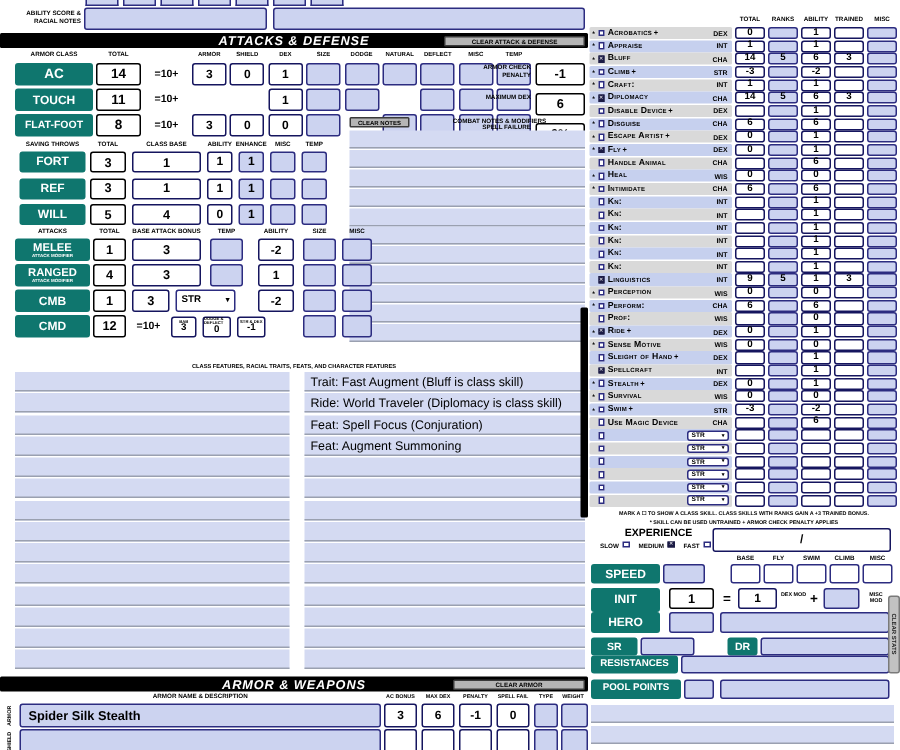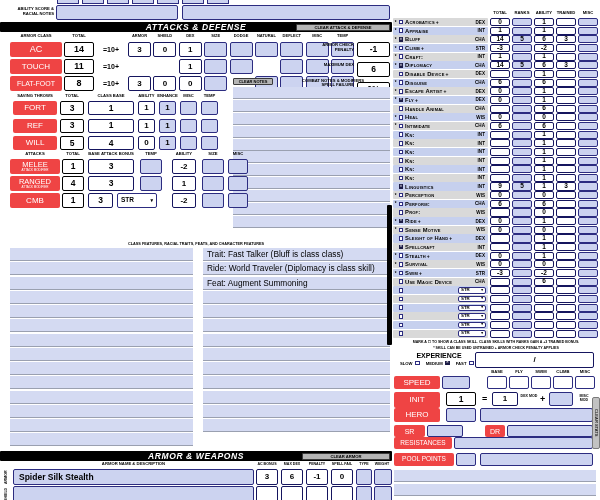--- a/index.html
+++ b/index.html
@@ -5,22 +5,22 @@
 *{margin:0;padding:0;box-sizing:border-box}
 html,body{width:600px;height:500px;background:#fff;overflow:hidden;position:relative;
 font-family:"Liberation Sans",sans-serif;color:#000}
 .abs{position:absolute}
 .box{border:1px solid #2c2c80;background:#fff;display:flex;align-items:center;justify-content:center;
 font-weight:bold;border-radius:2px;line-height:1}
 .edit{background:#ccd3f0}
 .ro{border-color:#15155e}
 .hv{border-width:1.4px;border-color:#000}
 .ghost{visibility:hidden}
-.blk{background:#ef4444;color:#fff;display:flex;align-items:center;justify-content:center;
-font-weight:normal;border-radius:2px;line-height:1;text-transform:uppercase}
+.blk{background:#0f766e;color:#fff;display:flex;align-items:center;justify-content:center;
+font-weight:bold;border-radius:2px;line-height:1;text-transform:uppercase}
 .bar{background:#000;color:#fff;display:flex;align-items:center;border-radius:1px}
 .bar .title{flex:1;text-align:center;font-weight:bold;font-style:italic;font-size:8.5px;letter-spacing:.6px}
 .btn{background:#b5b5b5;border:1px solid #3a3a3a;color:#000;font-weight:bold;display:flex;
 align-items:center;justify-content:center;text-transform:uppercase;border-radius:1px;cursor:pointer}
 .tiny{font-size:4.2px;font-weight:bold;text-transform:uppercase;line-height:1.15;display:flex;
 align-items:center;justify-content:center;text-align:center}
 .note-line{background:#d4daf2;border-bottom:1.2px solid #9aa0b0}
 .feat-row{background:#d4daf2;border-bottom:1.2px solid #9aa0b0;font-size:8.3px;display:flex;
 align-items:center;padding-left:4px;white-space:nowrap;overflow:hidden;height:13px;margin-bottom:1.25px}
 .defrow{left:0;width:392px;height:15px}
@@ -268,41 +268,61 @@
     <div class="box ro abs" style="left:88px;width:25px;height:15px;font-size:8.5px">3</div>
     <div class="box abs" style="left:117px;width:40px;height:15px;font-size:6.5px;justify-content:space-between;padding:0 3px">
       <span>STR</span>
       <span style="font-size:5px">▾</span>
     </div>
     <div class="box ro abs" style="left:172px;width:24px;height:15px;font-size:8px">-2</div>
     <div class="box edit abs" style="left:202px;width:22px;height:15px"></div>
     <div class="box edit abs" style="left:228px;width:20px;height:15px"></div>
   </div>
 
+  <div class="abs atkrow" style="top:210px">
+    <div class="blk atl" style="font-size:8px">CMD</div>
+    <div class="box ro hv abs" style="left:62px;width:22px;height:15px;font-size:8.5px">12</div>
+    <div class="formula abs" style="left:86px;width:26px">=10+</div>
+    <div class="box ro mini abs" style="left:114px;width:17px;height:14px;top:0.5px">
+      <span class="ml">BAB</span>
+      <span class="mv">3</span>
+    </div>
+    <div class="box ro mini abs" style="left:135px;width:19px;height:14px;top:0.5px">
+      <span class="ml">DODGE &amp; DEFLECT</span>
+      <span class="mv">0</span>
+    </div>
+    <div class="box ro mini abs" style="left:158px;width:19px;height:14px;top:0.5px">
+      <span class="ml">STR &amp; DEX</span>
+      <span class="mv">-1</span>
+    </div>
+    <div class="box edit abs" style="left:202px;width:22px;height:15px"></div>
+    <div class="box edit abs" style="left:228px;width:20px;height:15px"></div>
+  </div>
 
   <div class="tiny abs" style="left:0;top:242px;width:392px;font-size:3.8px">CLASS FEATURES, RACIAL TRAITS, FEATS, AND CHARACTER FEATURES</div>
   <div id="feats-left" class="abs" style="left:10px;top:248px;width:183px">
       <div class="feat-row"></div>
       <div class="feat-row"></div>
       <div class="feat-row"></div>
       <div class="feat-row"></div>
       <div class="feat-row"></div>
       <div class="feat-row"></div>
       <div class="feat-row"></div>
       <div class="feat-row"></div>
       <div class="feat-row"></div>
       <div class="feat-row"></div>
       <div class="feat-row"></div>
       <div class="feat-row"></div>
       <div class="feat-row"></div>
       <div class="feat-row"></div>
     </div>
   <div id="feats-right" class="abs" style="left:203px;top:248px;width:187px">
-      <div class="feat-row">Trait: Fast Talker (Bluff is class class)</div>
+      <div class="feat-row">Trait: Fast Augment (Bluff is class skill)</div>
       <div class="feat-row">Ride: World Traveler (Diplomacy is class skill)</div>
+      <div class="feat-row">Feat: Spell Focus (Conjuration)</div>
       <div class="feat-row">Feat: Augment Summoning</div>
       <div class="feat-row"></div>
       <div class="feat-row"></div>
       <div class="feat-row"></div>
       <div class="feat-row"></div>
       <div class="feat-row"></div>
       <div class="feat-row"></div>
       <div class="feat-row"></div>
       <div class="feat-row"></div>
       <div class="feat-row"></div>

